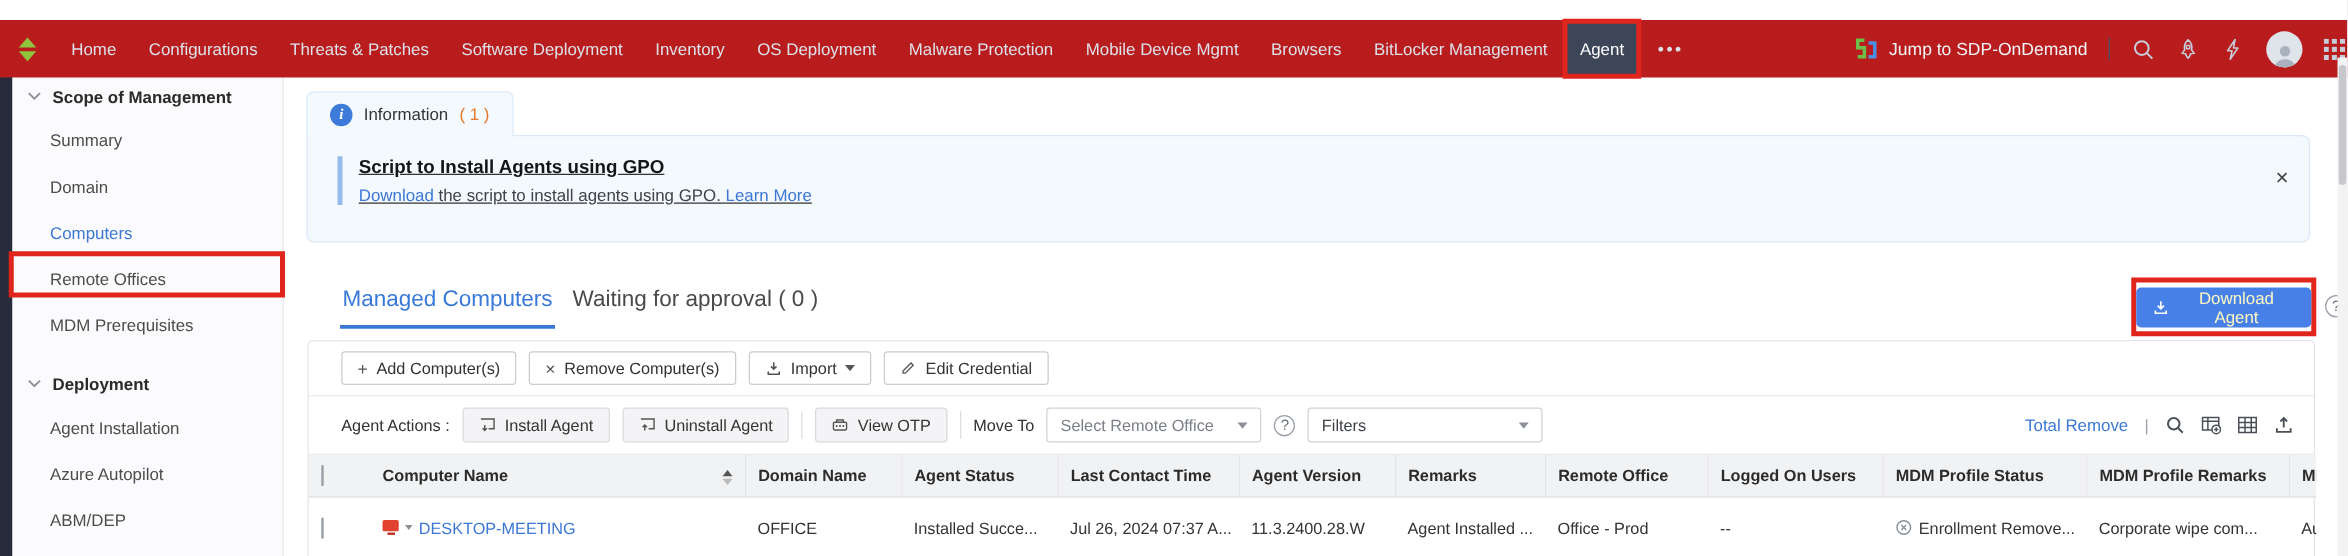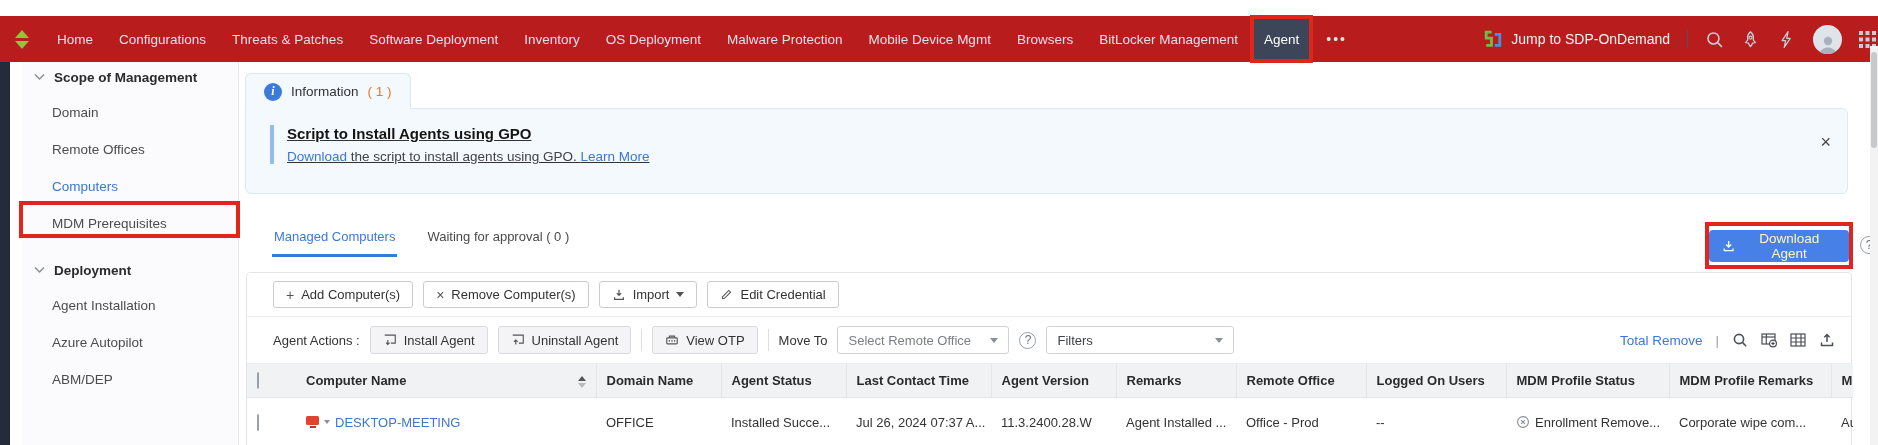--- a/index.html
+++ b/index.html
@@ -21,21 +21,21 @@
   .nav-right{margin-left:auto;display:flex;align-items:center;gap:17px;padding-right:10px;}
   .jump{display:flex;align-items:center;gap:8px;color:#f2f4f8;cursor:pointer;white-space:nowrap;font-size:14px;}
   .nav-vdiv{width:1px;height:18px;background:#4b5368;}
   .nav-ic{width:19px;height:19px;color:#c6ccda;cursor:pointer;display:block;}
   .avatar{width:29px;height:29px;border-radius:50%;background:#dfe3ea;overflow:hidden;
           display:flex;align-items:flex-end;justify-content:center;cursor:pointer;}
   .grid-ic{width:17px;height:17px;margin-right:-8px;cursor:pointer;flex:none;}
   
   .rail{position:absolute;left:0;top:46px;width:10px;height:399px;background:#252b3a;z-index:4;}
   .sidebar{position:absolute;left:10px;top:46px;width:217px;height:399px;background:#fbfbfd;
-           border-right:1px solid #e7e8ec;font-size:13.5px;padding-top:14px;z-index:4;margin-left:12px;}
+           border-right:1px solid #e7e8ec;font-size:13.5px;padding-top:14px;z-index:4;}
   .sec-head{height:34px;display:flex;align-items:center;gap:9px;padding-left:12px;
             font-weight:bold;color:#2b2b2b;cursor:pointer;}
   .sec-head .chev{color:#8a8f98;}
   .side-item{height:37px;line-height:37px;padding-left:30px;color:#4c4c4c;cursor:pointer;white-space:nowrap;}
   .side-item.active{color:#3b77d3;}
   .side-gap{height:11px;}
   .anno{border:4px solid #e0261c;position:absolute;z-index:10;pointer-events:none;}
   .anno-computers{left:-3px;top:155px;width:221px;height:37px;}
   
   .content{position:absolute;left:222px;top:46px;width:1656px;height:399px;background:#fff;overflow:hidden;}
@@ -47,21 +47,21 @@
         display:flex;align-items:center;justify-content:center;font-family:"Liberation Serif",serif;font-style:italic;font-weight:bold;}
   .info-count{color:#e8772b;}
   .info-panel{position:absolute;left:23px;top:62px;width:1603px;height:86px;background:#f4f9fe;
               border:1px solid #dde9f6;border-radius:0 6px 6px 6px;z-index:1;}
   .banner{margin:16px 0 0 24px;border-left:4px solid #93bbec;padding-left:13px;text-decoration:underline;}
   .banner-title{font-size:15px;font-weight:bold;color:#151515;}
   .banner-desc{margin-top:7px;font-size:13.5px;color:#3f4348;}
   .lnk{color:#3b77d3;cursor:pointer;text-decoration:none;}
   .info-close{position:absolute;right:16px;top:24px;font-size:18px;color:#444;cursor:pointer;line-height:1;}
   
-  .vtabs{position:absolute;left:50px;top:183px;display:flex;gap:28px;font-size:13px;}
+  .vtabs{position:absolute;left:50px;top:183px;display:flex;gap:12px;font-size:18px;}
   .vtab{padding:0 2px 10px 2px;color:#4a4a4a;cursor:pointer;white-space:nowrap;}
   .vtab.active{color:#3a79d8;border-bottom:3px solid #3a79d8;}
   
   .anno-download{left:1483px;top:176px;width:148px;height:47px;display:flex;align-items:center;justify-content:center;pointer-events:auto;position:absolute;z-index:9;}
   .btn-download{background:#4781e8;color:#fef9c3;height:32px;padding:0 13px;border-radius:4px;border:none;
                 font-size:13.5px;display:flex;align-items:center;gap:7px;cursor:pointer;font-family:inherit;}
   .help-circ{position:absolute;left:1638px;top:190px;width:18px;height:18px;border-radius:50%;
              border:1.5px solid #9aa0a8;color:#6b7077;font-size:12px;display:flex;align-items:center;justify-content:center;cursor:pointer;}
   
   .card{position:absolute;left:24px;top:226px;width:1606px;height:240px;background:#fff;
@@ -172,23 +172,24 @@
   </div>
 
   <div class="rail"></div>
   <div class="sidebar">
     <div class="sec-head">
       <svg class="chev" width="11" height="8" viewBox="0 0 11 8">
           <path d="M1 1.5l4.5 4.5L10 1.5" fill="none" stroke="currentColor" stroke-width="1.5"></path>
         </svg>
       <span>Scope of Management</span>
     </div>
+    <div class="side-item">Summary</div>
     <div class="side-item">Domain</div>
+    <div class="side-item active">Computers</div>
     <div class="side-item">Remote Offices</div>
-    <div class="side-item active">Computers</div>
     <div class="side-item">MDM Prerequisites</div>
     <div class="side-gap"></div>
     <div class="sec-head">
       <svg class="chev" width="11" height="8" viewBox="0 0 11 8">
           <path d="M1 1.5l4.5 4.5L10 1.5" fill="none" stroke="currentColor" stroke-width="1.5"></path>
         </svg>
       <span>Deployment</span>
     </div>
     <div class="side-item">Agent Installation</div>
     <div class="side-item">Azure Autopilot</div>

